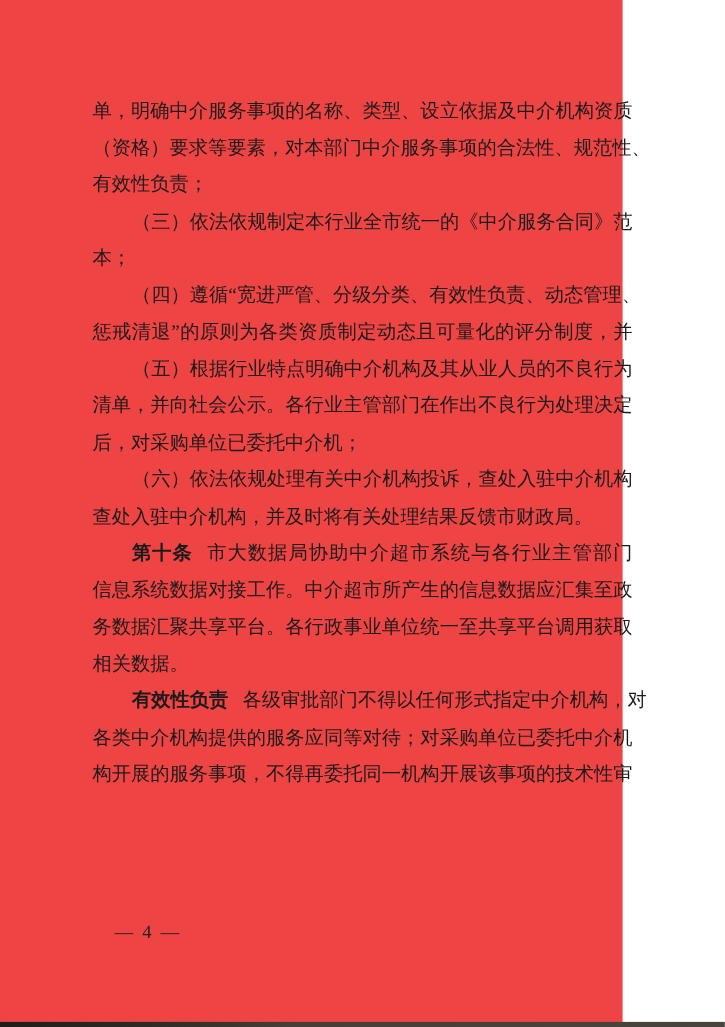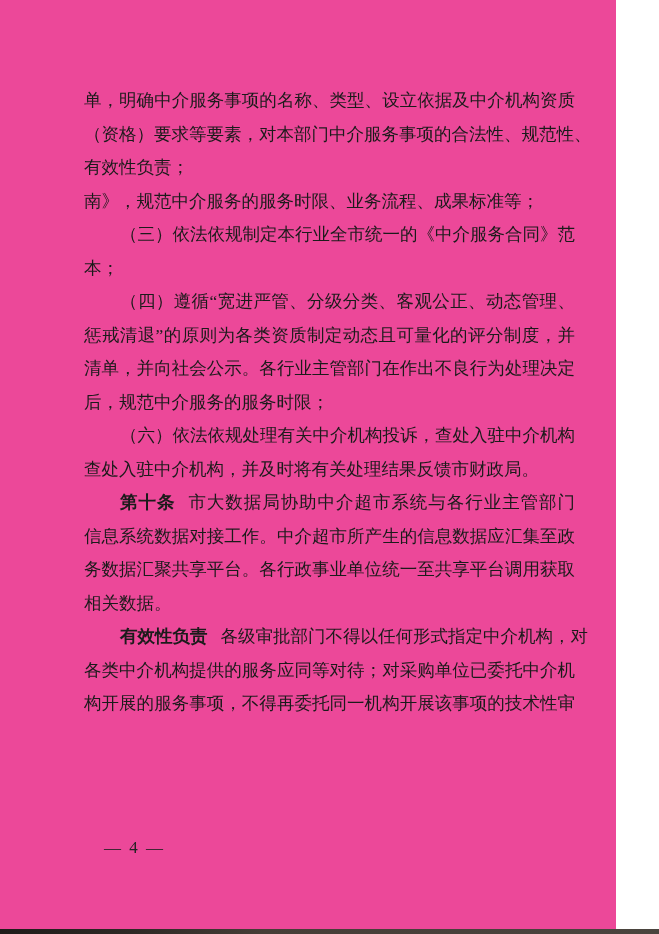--- a/index.html
+++ b/index.html
@@ -4,22 +4,22 @@
 <style>
   * { margin: 0; padding: 0; box-sizing: border-box; }
   html, body {
     width: 659px; height: 934px;
     background: #ffffff;
     font-family: "Liberation Serif", "DejaVu Serif", serif;
     overflow: hidden;
   }
   .page {
     position: relative;
-    width: 616px; height: 934px;
-    background: #ec4899;
+    width: 566px; height: 934px;
+    background: #ef4444;
   }
   .doc-body {
     position: absolute;
     left: 84px; top: 84px;
     width: 491px;
     color: #1b1b1b;
     font-size: 17.5px;
     line-height: 33.5px;
   }
   .ln {
@@ -54,27 +54,27 @@
 </style>
 </head>
 <body>
 
 <div class="page">
 
   <div class="doc-body">
     <div class="ln"><span>单，明确中介服务事项的名称、类型、设立依据及中介机构资质</span></div>
     <div class="ln"><span>（资格）要求等要素，对本部门中介服务事项的合法性、规范性、</span></div>
     <div class="ln end"><span>有效性负责；</span></div>
-    <div class="ln end"><span>南》，规范中介服务的服务时限、业务流程、成果标准等；</span></div>
     <div class="ln ind"><span>（三）依法依规制定本行业全市统一的《中介服务合同》范</span></div>
     <div class="ln end"><span>本；</span></div>
-    <div class="ln ind"><span>（四）遵循“宽进严管、分级分类、客观公正、动态管理、</span></div>
+    <div class="ln ind"><span>（四）遵循“宽进严管、分级分类、有效性负责、动态管理、</span></div>
     <div class="ln"><span>惩戒清退”的原则为各类资质制定动态且可量化的评分制度，并</span></div>
+    <div class="ln ind"><span>（五）根据行业特点明确中介机构及其从业人员的不良行为</span></div>
     <div class="ln"><span>清单，并向社会公示。各行业主管部门在作出不良行为处理决定</span></div>
-    <div class="ln end"><span>后，规范中介服务的服务时限；</span></div>
+    <div class="ln end"><span>后，对采购单位已委托中介机；</span></div>
     <div class="ln ind"><span>（六）依法依规处理有关中介机构投诉，查处入驻中介机构</span></div>
     <div class="ln end"><span>查处入驻中介机构，并及时将有关处理结果反馈市财政局。</span></div>
     <div class="ln ind"><span class="art">第十条</span><span>市大数据局协助中介超市系统与各行业主管部门</span></div>
     <div class="ln"><span>信息系统数据对接工作。中介超市所产生的信息数据应汇集至政</span></div>
     <div class="ln"><span>务数据汇聚共享平台。各行政事业单位统一至共享平台调用获取</span></div>
     <div class="ln end"><span>相关数据。</span></div>
     <div class="ln ind"><span class="art">有效性负责</span><span>各级审批部门不得以任何形式指定中介机构，对</span></div>
     <div class="ln"><span>各类中介机构提供的服务应同等对待；对采购单位已委托中介机</span></div>
     <div class="ln"><span>构开展的服务事项，不得再委托同一机构开展该事项的技术性审</span></div>
   </div>

